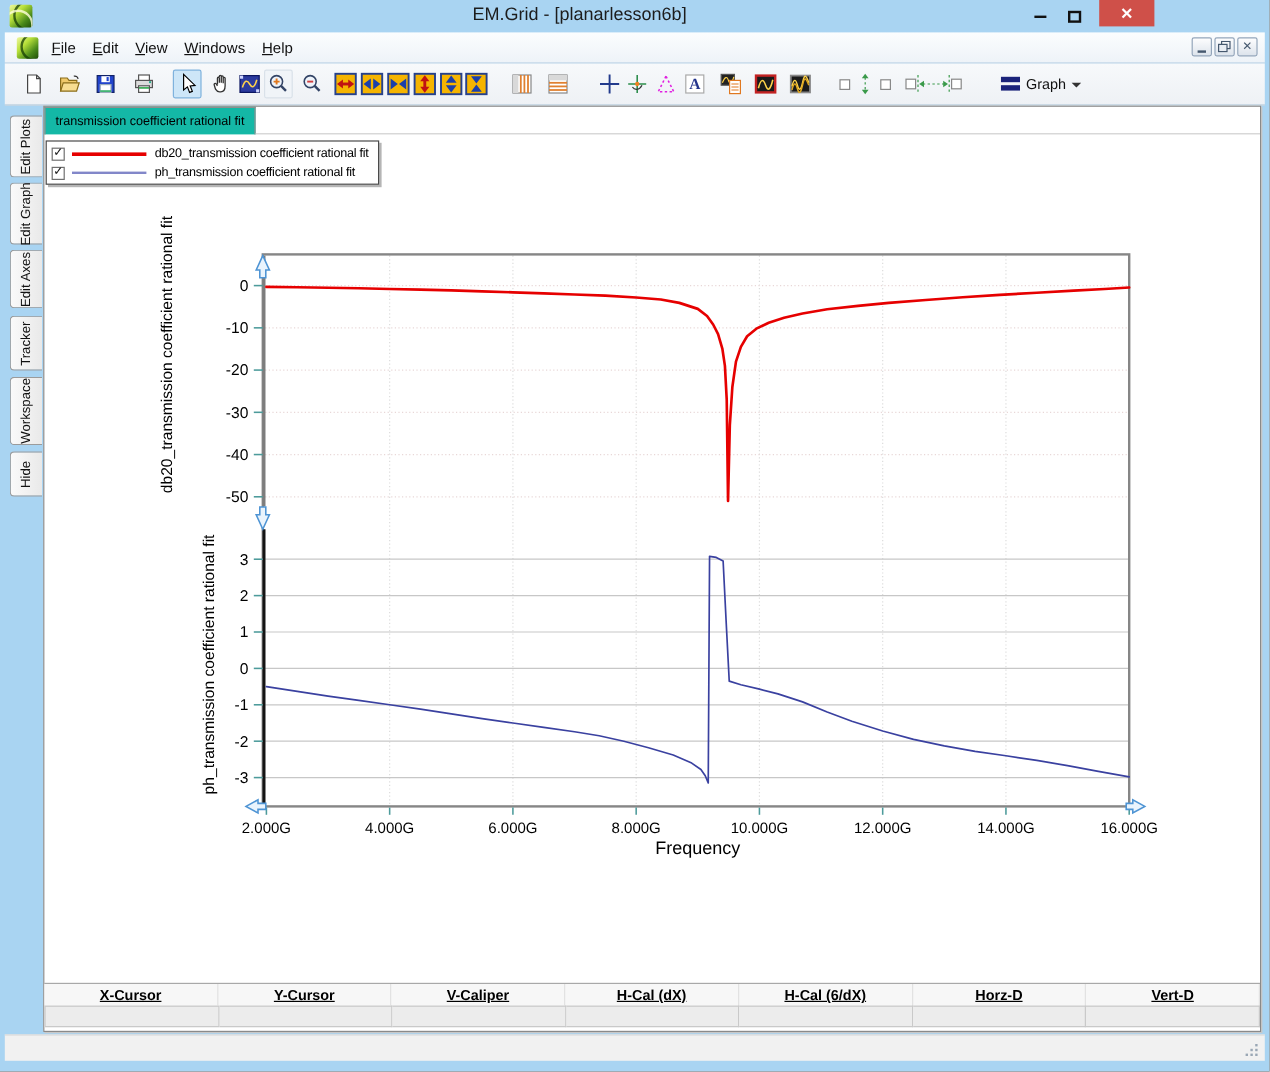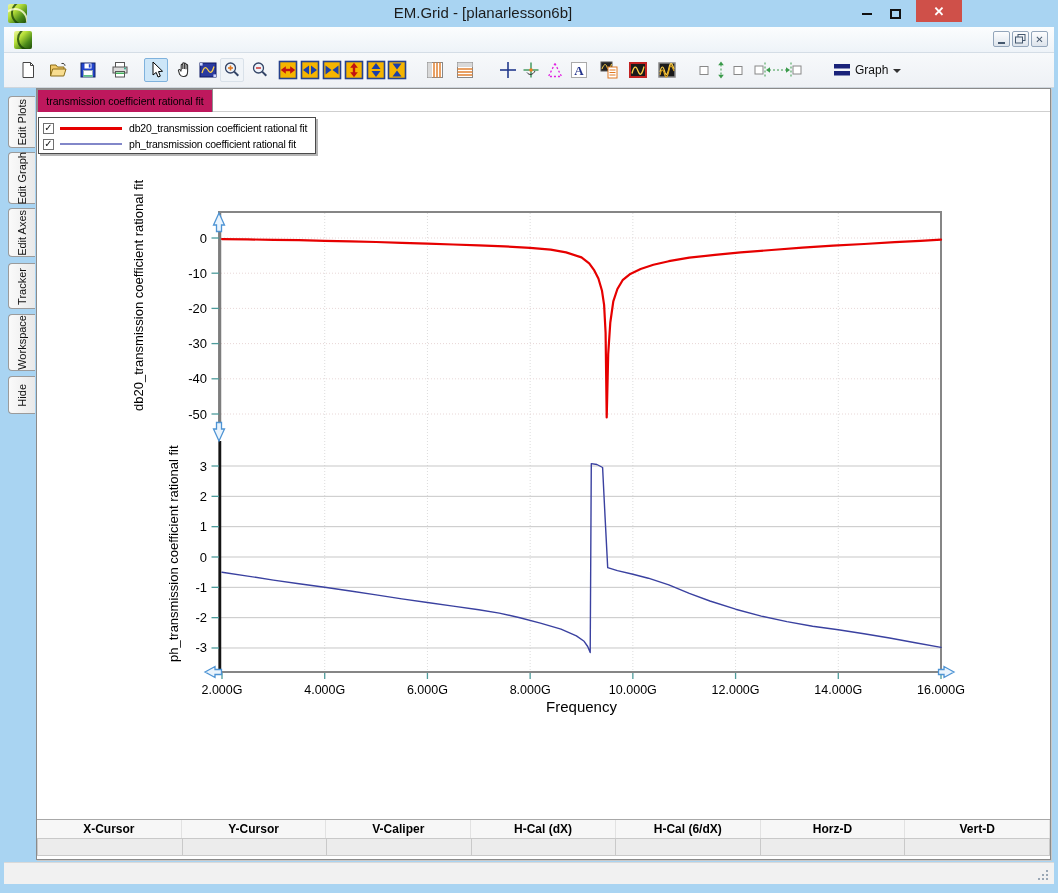--- a/index.html
+++ b/index.html
@@ -55,21 +55,21 @@
 
   
   .side-tab{position:absolute;left:8px;width:27px;background:linear-gradient(90deg,#fafafa,#e9e9e9);
     border:1px solid #9b9b9b;border-right:none;border-radius:4px 0 0 4px;
     display:flex;align-items:center;justify-content:center;}
   .side-tab span{writing-mode:vertical-rl;transform:rotate(180deg);font-size:11px;color:#111;white-space:nowrap;}
 
   
   .mdi{position:absolute;left:36px;top:88px;width:1015px;height:772px;background:#fff;
     border:1px solid #8a8a8a;box-shadow:1px 1px 0 #c8c8c8;}
-  .doc-tab{position:absolute;left:37px;top:89px;width:176px;height:23px;background:#be185d;
+  .doc-tab{position:absolute;left:37px;top:89px;width:176px;height:23px;background:#14b8a6;
     border:1px solid #8f8f8f;border-bottom:none;display:flex;align-items:center;justify-content:center;
     font-size:10.5px;color:#000;}
   .tab-line{position:absolute;left:213px;top:111px;width:837px;height:1px;background:#cfcfcf;}
 
   
   .legend{position:absolute;left:38px;top:117px;width:278px;height:37px;background:#fff;
     border:1px solid #4a4a4a;box-shadow:2px 2px 0 rgba(90,90,90,.45);padding:2px 0;}
   .leg-row{display:flex;align-items:center;height:16px;padding-left:4px;}
   .leg-check{width:11px;height:11px;border:1px solid #707070;background:#fff;margin-right:6px;
     display:flex;align-items:center;justify-content:center;font-size:10px;line-height:10px;color:#111;}
@@ -78,21 +78,21 @@
 
   
   #chart-svg{position:absolute;left:0;top:0;pointer-events:none;}
   .ylabel{position:absolute;writing-mode:vertical-rl;transform:rotate(180deg);
     font-size:13px;color:#000;white-space:nowrap;text-align:center;}
   #ylabel-db20{left:131px;top:158px;height:275px;}
   #ylabel-ph{left:166px;top:428px;height:252px;}
 
   
   .cursor-table{position:absolute;left:37px;top:819px;width:1013px;border-top:1px solid #a8a8a8;}
-  .cur-head{display:flex;height:18px;background:#f7f7f7;}
+  .cur-head{display:flex;height:18px;background:#f7f7f7;text-decoration:underline;}
   .cur-head .cell{flex:1;display:flex;align-items:center;justify-content:center;
     font-size:12px;font-weight:bold;color:#000;border-right:1px solid #e2e2e2;}
   .cur-vals{display:flex;height:18px;}
   .cur-vals .cell{flex:1;background:#ececec;border:1px solid #c9c9c9;border-left:none;font-size:11px;}
   .cur-vals .cell:first-child{border-left:1px solid #c9c9c9;}
 
   
   .statusbar{position:absolute;left:4px;top:862px;width:1050px;height:22px;background:#f1f1f1;
     border-top:1px solid #d9d9d9;}
   .grip{position:absolute;right:6px;bottom:4px;width:2px;height:2px;background:#9aa7b5;
@@ -112,20 +112,27 @@
     <div class="cap-btn cap-max">
         <div class="box"></div>
       </div>
     <div class="cap-close">
         <span>✕</span>
       </div>
   </div>
 
   <div class="menubar">
     <div class="app-icon-sm"></div>
+    <div class="menu-items" id="menu-items">
+        <div class="menu-item"><span class="u">F</span>ile</div>
+        <div class="menu-item"><span class="u">E</span>dit</div>
+        <div class="menu-item"><span class="u">V</span>iew</div>
+        <div class="menu-item"><span class="u">W</span>indows</div>
+        <div class="menu-item"><span class="u">H</span>elp</div>
+      </div>
     <div class="child-btns">
       <div class="child-btn">
           <div class="minbar"></div>
         </div>
       <div class="child-btn">
         <svg width="11" height="10" viewBox="0 0 11 10">
             <rect x="3" y="0.5" width="7" height="6" fill="none" stroke="#45586e"></rect>
             <rect x="0.5" y="3" width="7" height="6" fill="#e8edf3" stroke="#45586e"></rect>
           </svg>
       </div>

